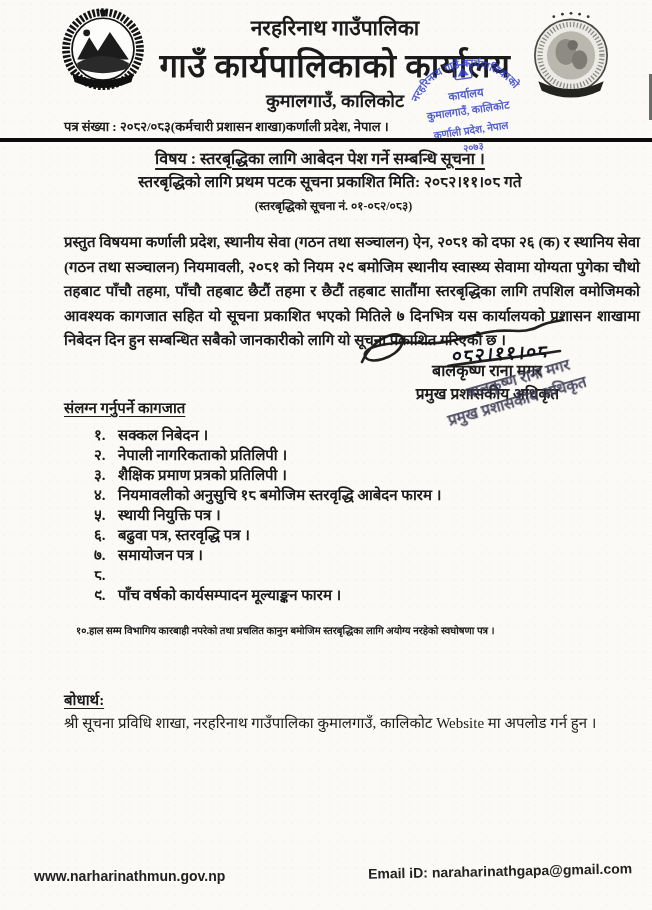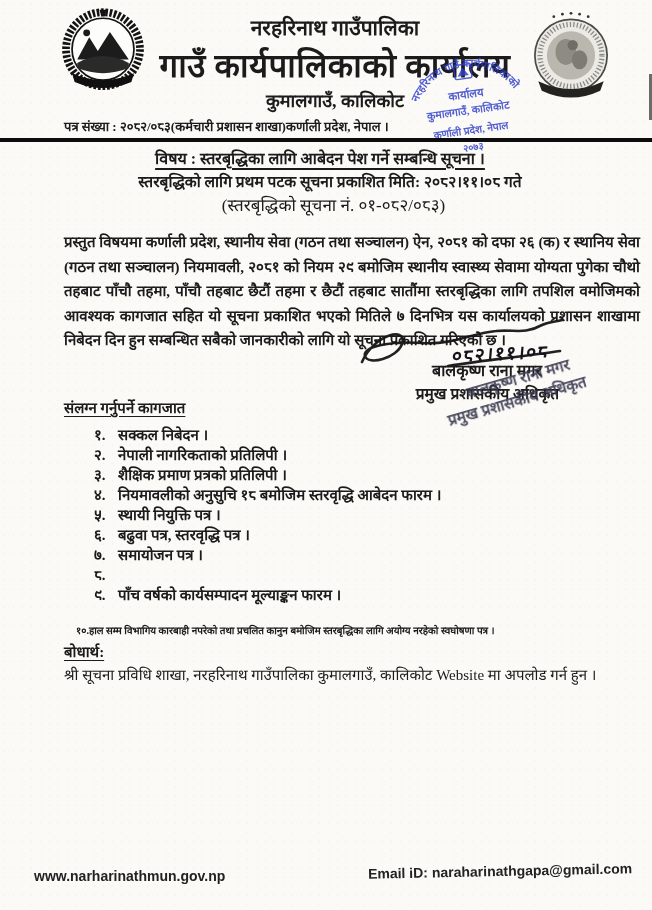--- a/index.html
+++ b/index.html
@@ -22,21 +22,21 @@
   .blue-stamp{position:absolute;left:396px;top:36px;width:142px;height:132px;
     transform:rotate(-8deg);opacity:.82;pointer-events:none;}
   .ref-row{position:absolute;left:64px;right:22px;top:117px;display:flex;
     justify-content:flex-start;font-size:13px;font-weight:700;}
   .rule{position:absolute;left:0;right:0;top:138px;height:4px;background:#0c0c0c;}
   
   .subject-block{position:absolute;left:0;top:148px;width:640px;text-align:center;}
   .subject{font-size:16px;font-weight:700;line-height:22px;
     text-decoration:underline;text-underline-offset:4px;text-decoration-thickness:1.5px;}
   .pub-line{font-size:15.5px;font-weight:700;line-height:24px;margin-left:20px;}
-  .no-line{font-size:17px;font-weight:400;line-height:24px;padding-left:27px;}
+  .no-line{font-size:12px;font-weight:700;line-height:24px;padding-left:27px;}
   
   .body-par{position:absolute;left:64px;right:12px;top:230px;margin:0;
     text-align:justify;font-size:15px;line-height:24.5px;font-weight:600;}
   
   .signature-svg{position:absolute;left:352px;top:318px;width:215px;height:62px;}
   .hand-date{position:absolute;left:452px;top:340px;font-size:19px;font-weight:700;
     color:#14141c;transform:rotate(-3deg) skewX(-8deg);letter-spacing:1.5px;}
   .sig-name{position:absolute;left:392px;top:360px;width:190px;text-align:center;
     font-size:16px;font-weight:700;line-height:22px;}
   .sig-title{position:absolute;left:385px;top:383px;width:205px;text-align:center;
@@ -49,21 +49,21 @@
   .attachments{position:absolute;left:64px;right:4px;top:398px;}
   .att-head{font-size:15px;font-weight:700;line-height:20px;
     text-decoration:underline;text-underline-offset:3px;}
   .att-list{margin-top:7px;}
   .att-item{display:flex;margin-left:30px;font-size:15px;line-height:20px;font-weight:600;}
   .att-num{min-width:24px;}
   .att-wide{margin:12px;font-size:10px;line-height:28px;font-weight:600;}
   
   .cc{position:absolute;left:64px;right:14px;top:642px;}
   .cc-head{font-size:15px;font-weight:700;line-height:20px;
-    text-decoration:underline;text-underline-offset:3px;}
+    text-decoration:underline;text-underline-offset:3px;margin-top:48px;}
   .cc-line{margin:2px 0 0 0;font-size:15px;line-height:22px;font-weight:400;}
   
   .footer-web{position:absolute;left:34px;top:868px;font-family:"Liberation Sans","DejaVu Sans",sans-serif;
     font-size:14px;font-weight:700;color:#222;}
   .footer-email{position:absolute;left:368px;top:863px;font-family:"Liberation Sans","DejaVu Sans",sans-serif;
     font-size:14px;font-weight:700;color:#222;transform:rotate(-1.2deg);}
   
   .edge-mark{position:absolute;left:649px;top:74px;width:3px;height:46px;background:#474747;opacity:.8;}
   svg text{font-family:"Liberation Serif","DejaVu Serif",serif;}
 </style>

